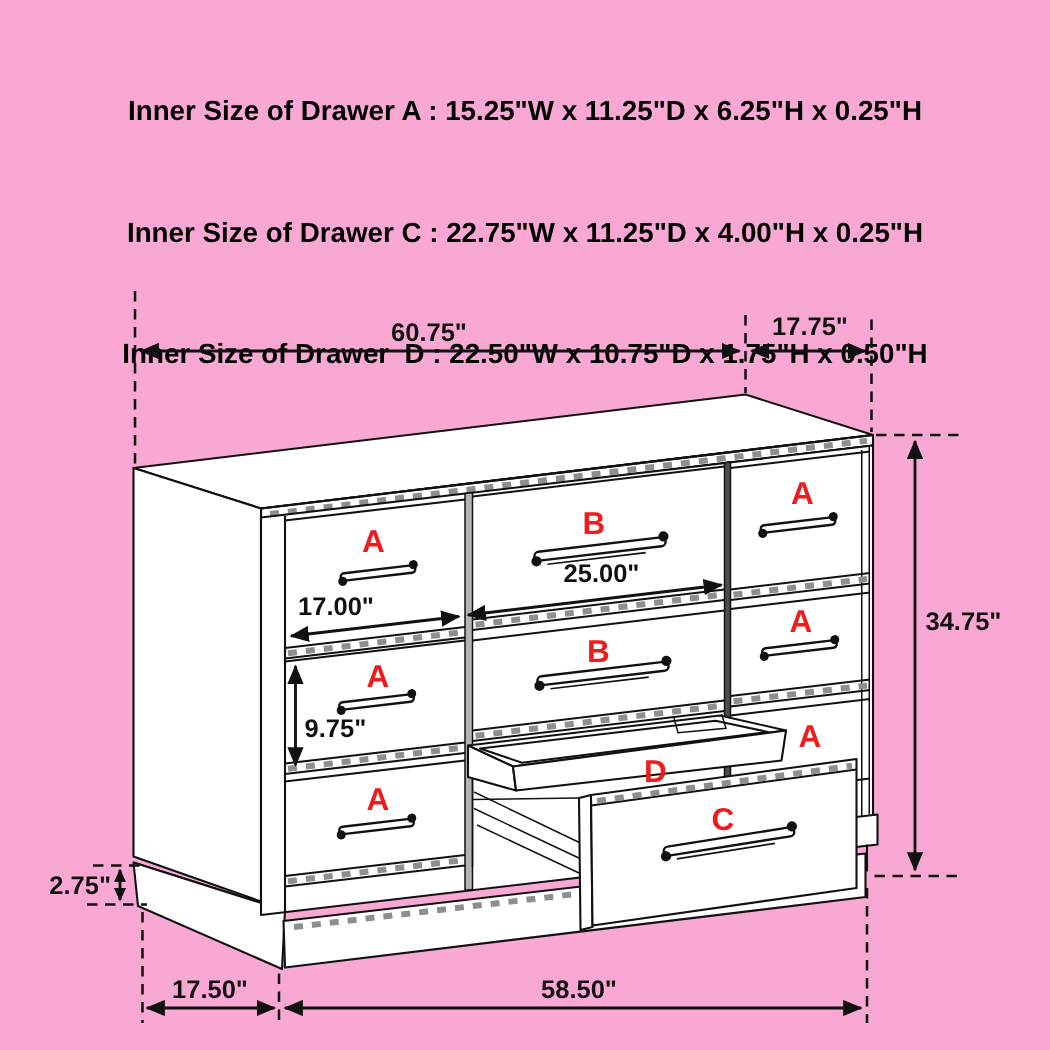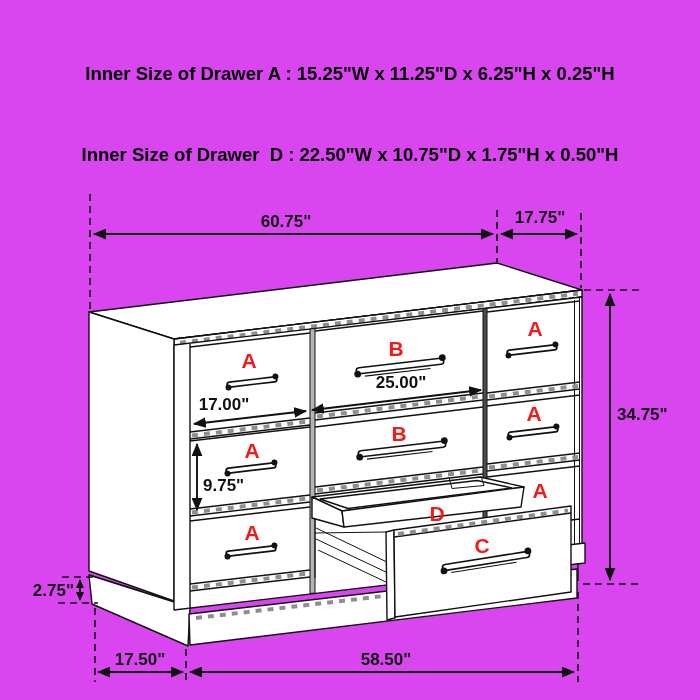--- a/index.html
+++ b/index.html
@@ -1,16 +1,16 @@
 <!DOCTYPE html>
 <html><head>
 <meta charset="utf-8">
 <style>
   html,body{margin:0;padding:0;background:#fff;}
-  .stage{position:relative;width:700px;height:700px;background:#d946ef;overflow:hidden;
+  .stage{position:relative;width:700px;height:700px;background:#f9a8d4;overflow:hidden;
          font-family:"Liberation Sans",sans-serif;text-decoration:underline;}
   .header{position:absolute;top:6px;left:0;right:0;text-align:center;
           font-weight:bold;font-size:18.5px;line-height:27px;color:#000;white-space:pre;}
   svg{position:absolute;left:0;top:0;}
   .fw{fill:#fff;stroke:#111;stroke-width:1.4;stroke-linejoin:round;}
   .ol{fill:none;stroke:#111;stroke-width:1.4;}
   .thin{fill:none;stroke:#111;stroke-width:1;}
   .dash{fill:none;stroke:#111;stroke-width:1.7;stroke-dasharray:7 5;}
   .dim{fill:none;stroke:#111;stroke-width:1.9;}
   .hatch{fill:none;stroke:#8e8e8e;stroke-width:4;stroke-dasharray:6 6;}
@@ -22,20 +22,21 @@
   text.dimlab{font-family:"Liberation Sans",sans-serif;font-weight:bold;font-size:17px;fill:#111;}
   text.dlab{font-family:"Liberation Sans",sans-serif;font-weight:bold;font-size:21px;fill:#ee1c1c;}
 </style>
 </head>
 <body>
 
 <div class="stage">
 
   <div class="header">
     <div>Inner Size of Drawer A : 15.25"W x 11.25"D x 6.25"H x 0.25"H</div>
+    <div>Inner Size of Drawer C : 22.75"W x 11.25"D x 4.00"H x 0.25"H</div>
     <div>Inner Size of Drawer  D : 22.50"W x 10.75"D x 1.75"H x 0.50"H</div>
   </div>
 
   <svg width="700" height="700" viewBox="0 0 700 700">
     <defs>
       <marker id="ah" viewBox="0 0 12 10" refX="11" refY="5" markerWidth="13" markerHeight="11" orient="auto-start-reverse" markerUnits="userSpaceOnUse">
         <path d="M0,0 L12,5 L0,10 z" fill="#111"></path>
       </marker>
       <marker id="ahs" viewBox="0 0 9 8" refX="8" refY="4" markerWidth="9" markerHeight="8" orient="auto-start-reverse" markerUnits="userSpaceOnUse">
         <path d="M0,0 L9,4 L0,8 z" fill="#111"></path>

